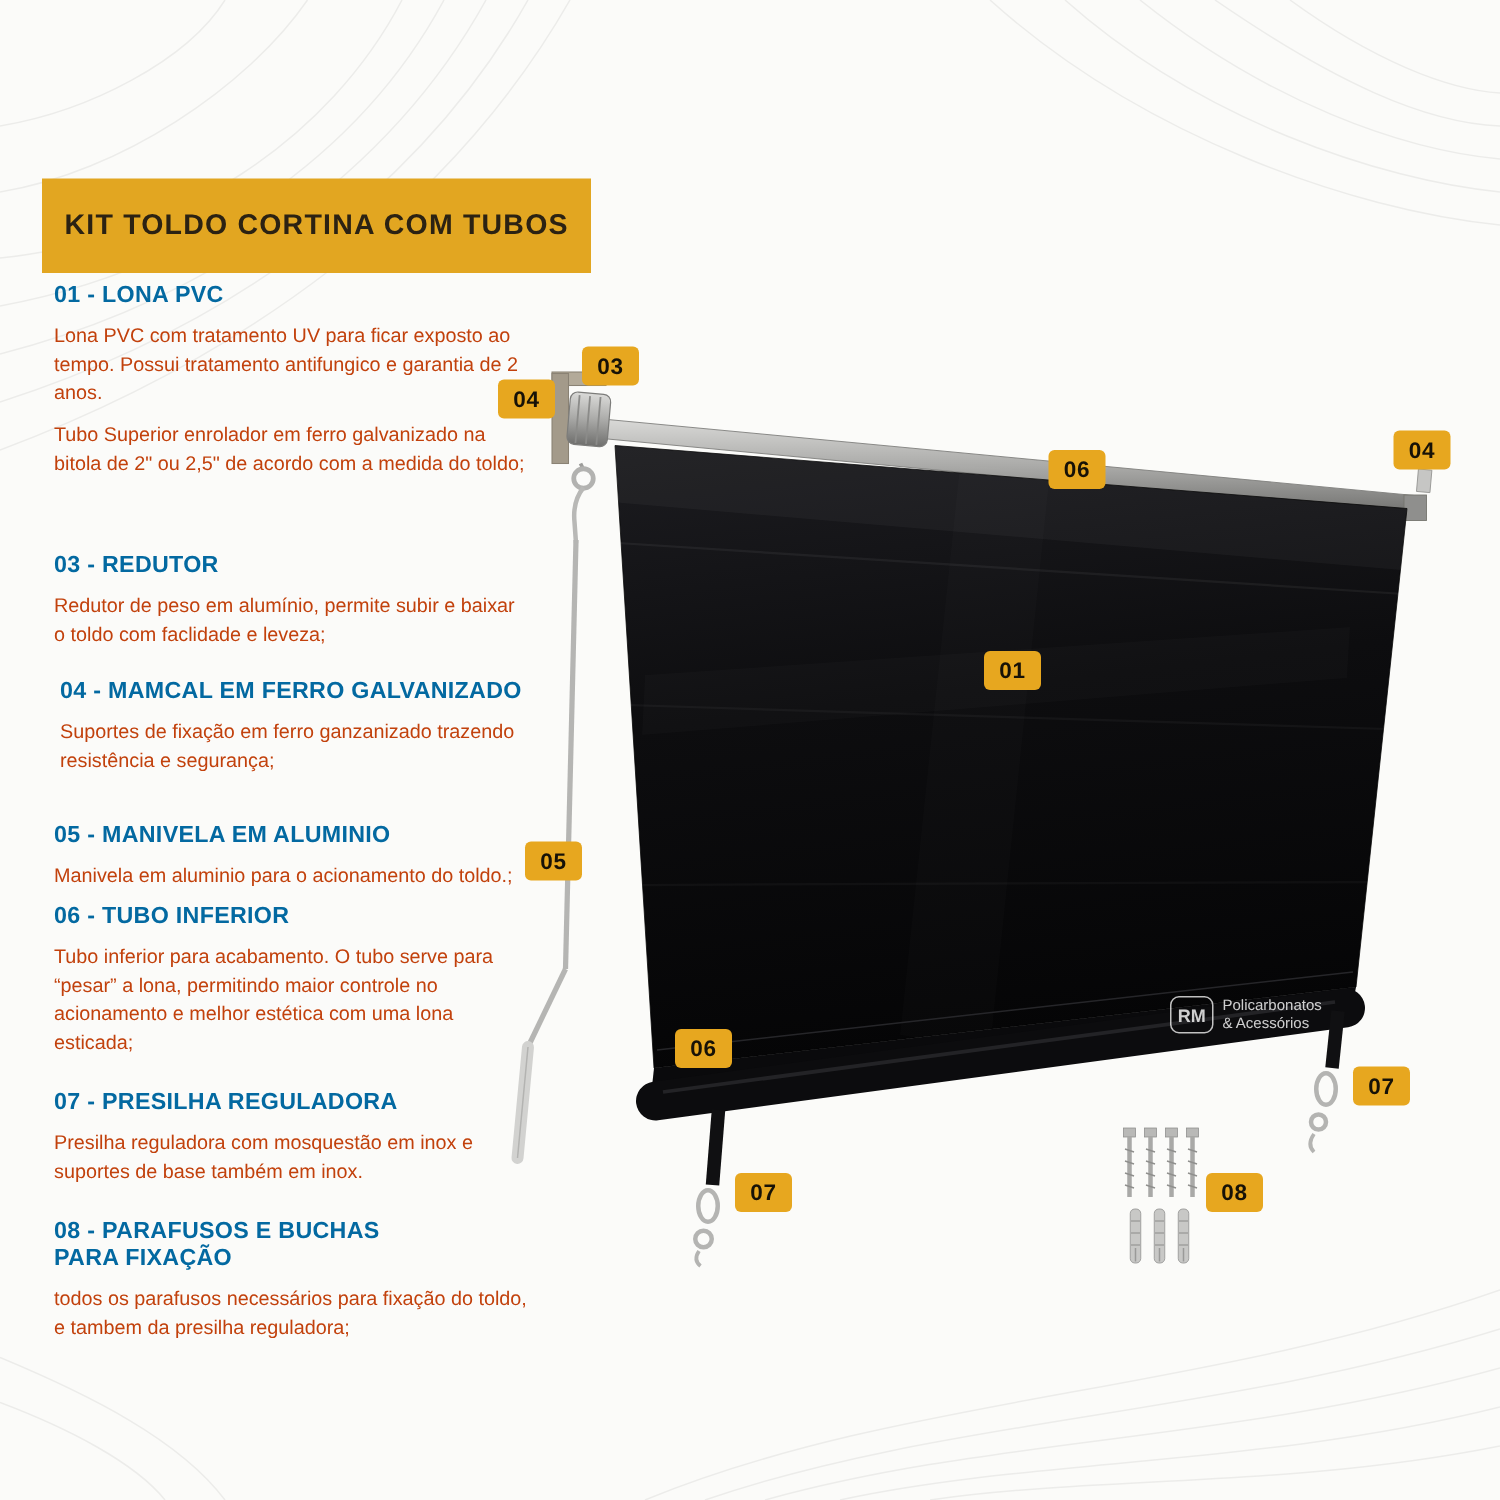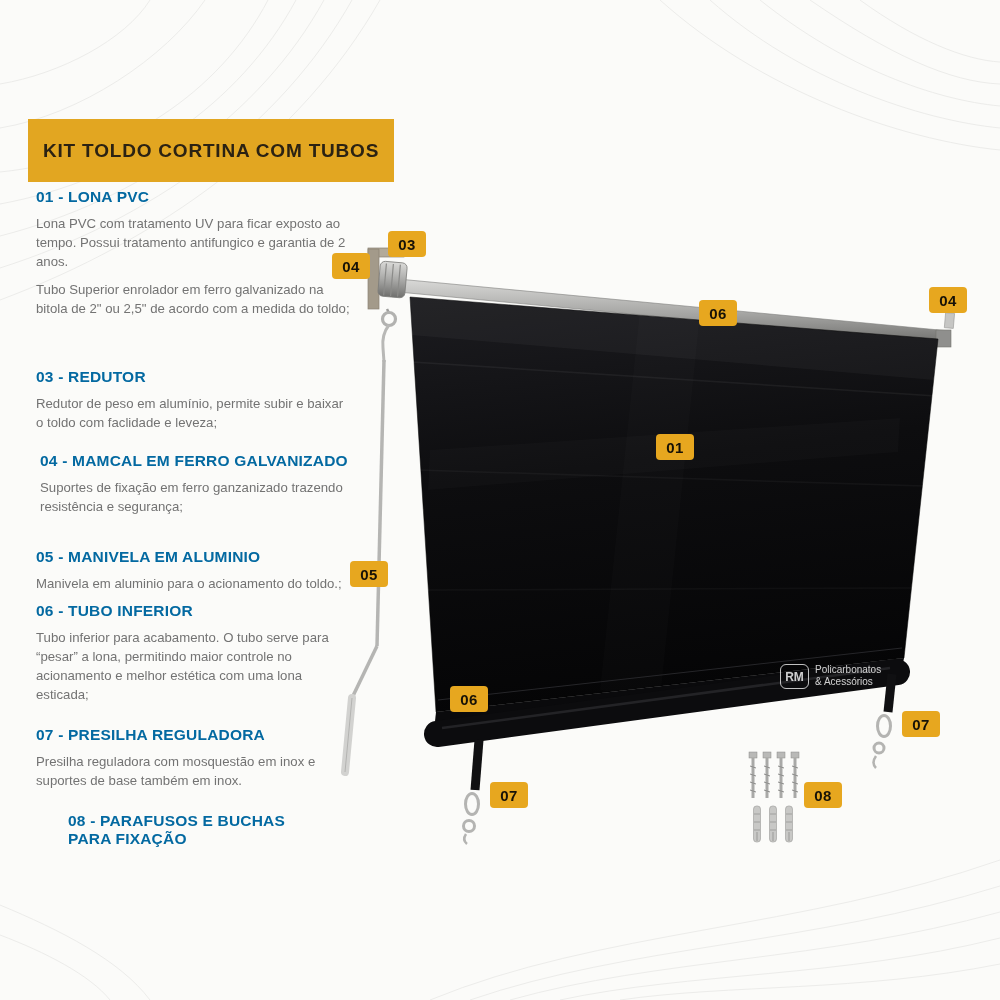--- a/index.html
+++ b/index.html
@@ -14,33 +14,33 @@
   .title-badge{
     position:absolute;left:28px;top:119px;
     background:#E2A621;color:#2b2213;
     font-size:19px;font-weight:600;letter-spacing:.8px;
     padding:22px 15px;line-height:1;
     white-space:nowrap;
   }
 
   .part{position:absolute;left:36px;width:316px;}
   .part h3{margin:0 0 8px 0;font-size:15.5px;font-weight:bold;color:#0369a1;letter-spacing:.2px;}
-  .part p{margin:0;font-size:13.2px;line-height:1.45;color:#737373;}
+  .part p{margin:0;font-size:13.2px;line-height:1.45;color:#c2410c;}
   .part-04{left:40px;}
-  .part-08 h3{max-width:240px;margin-left:32px;}
+  .part-08 h3{max-width:240px;}
 
   .tag{
     position:absolute;min-width:38px;height:26px;box-sizing:border-box;
     background:#E7A71F;color:#171207;border-radius:4px;
     display:flex;align-items:center;justify-content:center;
     font-size:15px;font-weight:bold;padding:0 6px;letter-spacing:.5px;
   }
 
   .watermark{
-    position:absolute;left:780px;top:664px;display:flex;align-items:flex-start;gap:6px;
+    position:absolute;left:780px;top:664px;display:flex;align-items:center;gap:6px;
     color:rgba(255,255,255,.8);
   }
   .wm-box{
     width:27px;height:23px;border:1.6px solid rgba(255,255,255,.75);border-radius:6px;
     display:flex;align-items:center;justify-content:center;
     font-size:12px;font-weight:bold;
   }
   .wm-text{font-size:10px;line-height:1.2;}
 </style>
 </head>
@@ -225,20 +225,21 @@
 <div class="part part-06" style="top:602px">
   <h3>06 - TUBO INFERIOR</h3>
   <p>Tubo inferior para acabamento. O tubo serve para “pesar” a lona, permitindo maior controle no acionamento e melhor estética com uma lona esticada;</p>
 </div>
 <div class="part part-07" style="top:726px">
   <h3>07 - PRESILHA REGULADORA</h3>
   <p>Presilha reguladora com mosquestão em inox e suportes de base também em inox.</p>
 </div>
 <div class="part part-08" style="top:812px">
   <h3>08 - PARAFUSOS E BUCHAS PARA FIXAÇÃO</h3>
+  <p>todos os parafusos necessários para fixação do toldo, e tambem da presilha reguladora;</p>
 </div>
 
 <div class="tag" style="left:388px;top:231px">03</div>
 <div class="tag" style="left:332px;top:253px">04</div>
 <div class="tag" style="left:699px;top:300px">06</div>
 <div class="tag" style="left:929px;top:287px">04</div>
 <div class="tag" style="left:656px;top:434px">01</div>
 <div class="tag" style="left:350px;top:561px">05</div>
 <div class="tag" style="left:450px;top:686px">06</div>
 <div class="tag" style="left:490px;top:782px">07</div>

